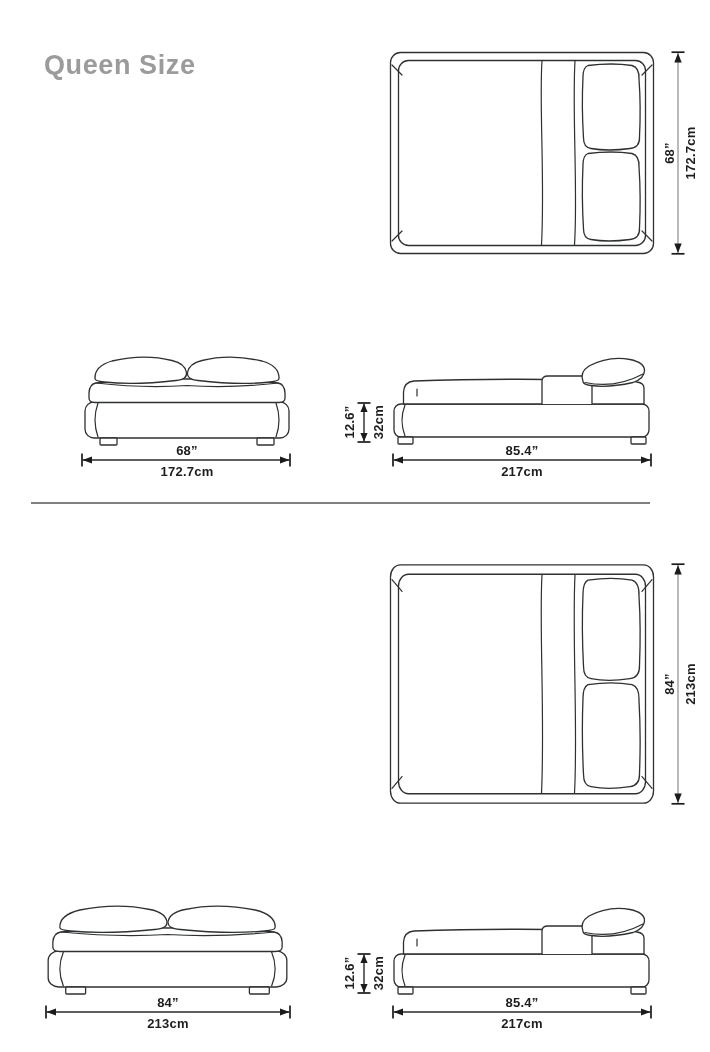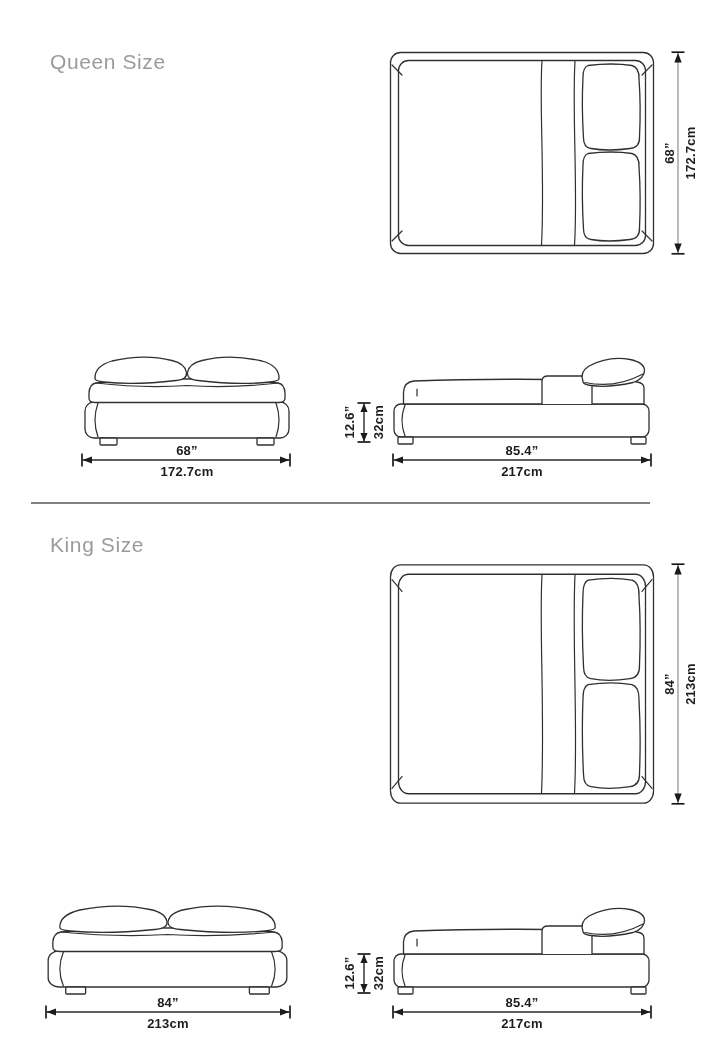--- a/index.html
+++ b/index.html
@@ -1,21 +1,21 @@
 <!DOCTYPE html>
 <html><head>
 <meta charset="utf-8">
 <style>
   * { margin:0; padding:0; box-sizing:border-box; }
   body { background:#ffffff; font-family:"Liberation Sans", sans-serif; }
   .canvas { position:relative; width:710px; height:1052px; background:#ffffff; overflow:hidden; }
 
   .heading {
-    position:absolute; left:50px;
-    font-size:21px; font-weight:400; color:#9b9b9b; letter-spacing:0.6px;
+    position:absolute; left:44px;
+    font-size:27px; font-weight:700; color:#9b9b9b; letter-spacing:0.6px;
     white-space:nowrap;
   }
   .divider { position:absolute; left:31px; width:619px; height:1.5px; background:#7f7f7f; }
 
   
   svg.bed { position:absolute; overflow:visible; }
   svg.bed .f { fill:#ffffff; stroke:#2e3032; stroke-width:1.3; stroke-linecap:round; stroke-linejoin:round; vector-effect:non-scaling-stroke; }
   svg.bed .s { fill:none;    stroke:#2e3032; stroke-width:1.2; stroke-linecap:round; stroke-linejoin:round; vector-effect:non-scaling-stroke; }
 
   
@@ -112,21 +112,20 @@
     <line class="cap" x1="259" y1="0.5" x2="259" y2="13.5"></line>
     <line class="main" x1="1.5" y1="7" x2="258.5" y2="7"></line>
     <polygon points="1.5,7 11,3.4 11,10.6"></polygon>
     <polygon points="258.5,7 249,3.4 249,10.6"></polygon>
   </svg>
   <div class="dimlabel h" style="left:522px; top:443px;">85.4”</div>
   <div class="dimlabel h" style="left:522px; top:464px;">217cm</div>
 
   <div class="divider" style="top:502px;"></div>
 
-  <div class="heading" style="top:533px;">King Size</div>
 
   <svg class="bed" style="left:389px; top:563px;" width="266" height="242" viewBox="0 0 266 204" preserveAspectRatio="none">
     <rect class="f" x="1.5" y="1.5" width="263" height="201" rx="10"></rect>
     <rect class="f" x="9.5" y="9.5" width="247" height="185" rx="10"></rect>
     <path class="s" d="M3,14 L13,24"></path>
     <path class="s" d="M3,190 L13,180"></path>
     <path class="s" d="M263,14 L253,24"></path>
     <path class="s" d="M263,190 L253,180"></path>
     <path class="s" d="M153,10 C150,52 156,130 152.5,194"></path>
     <path class="s" d="M186,10 C183,60 189,140 185.5,194"></path>

